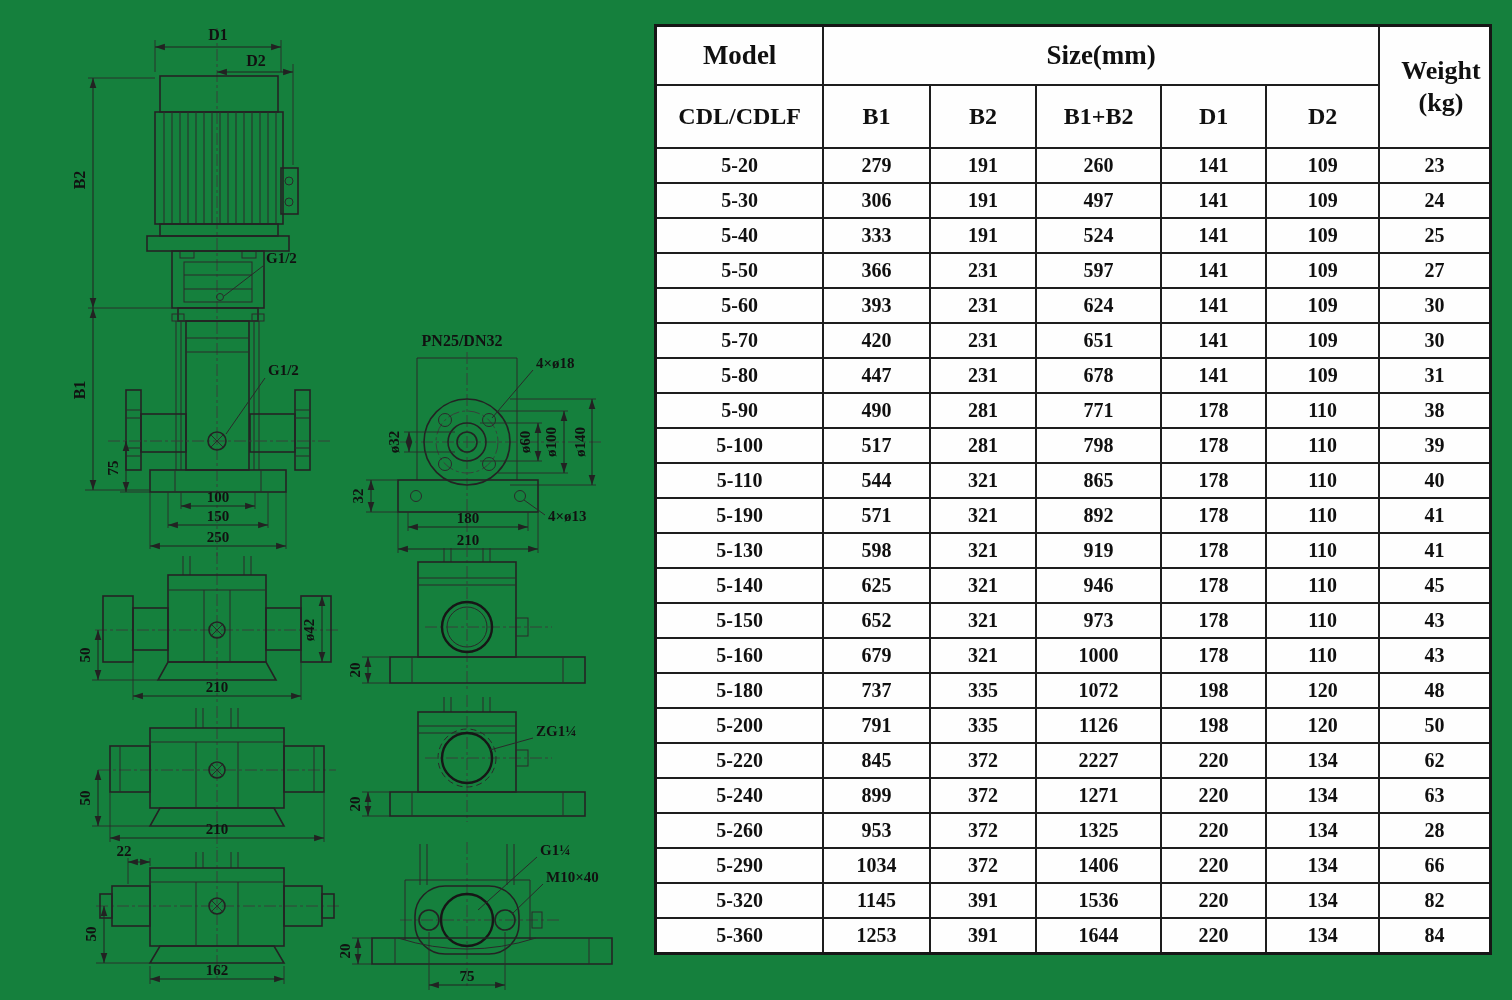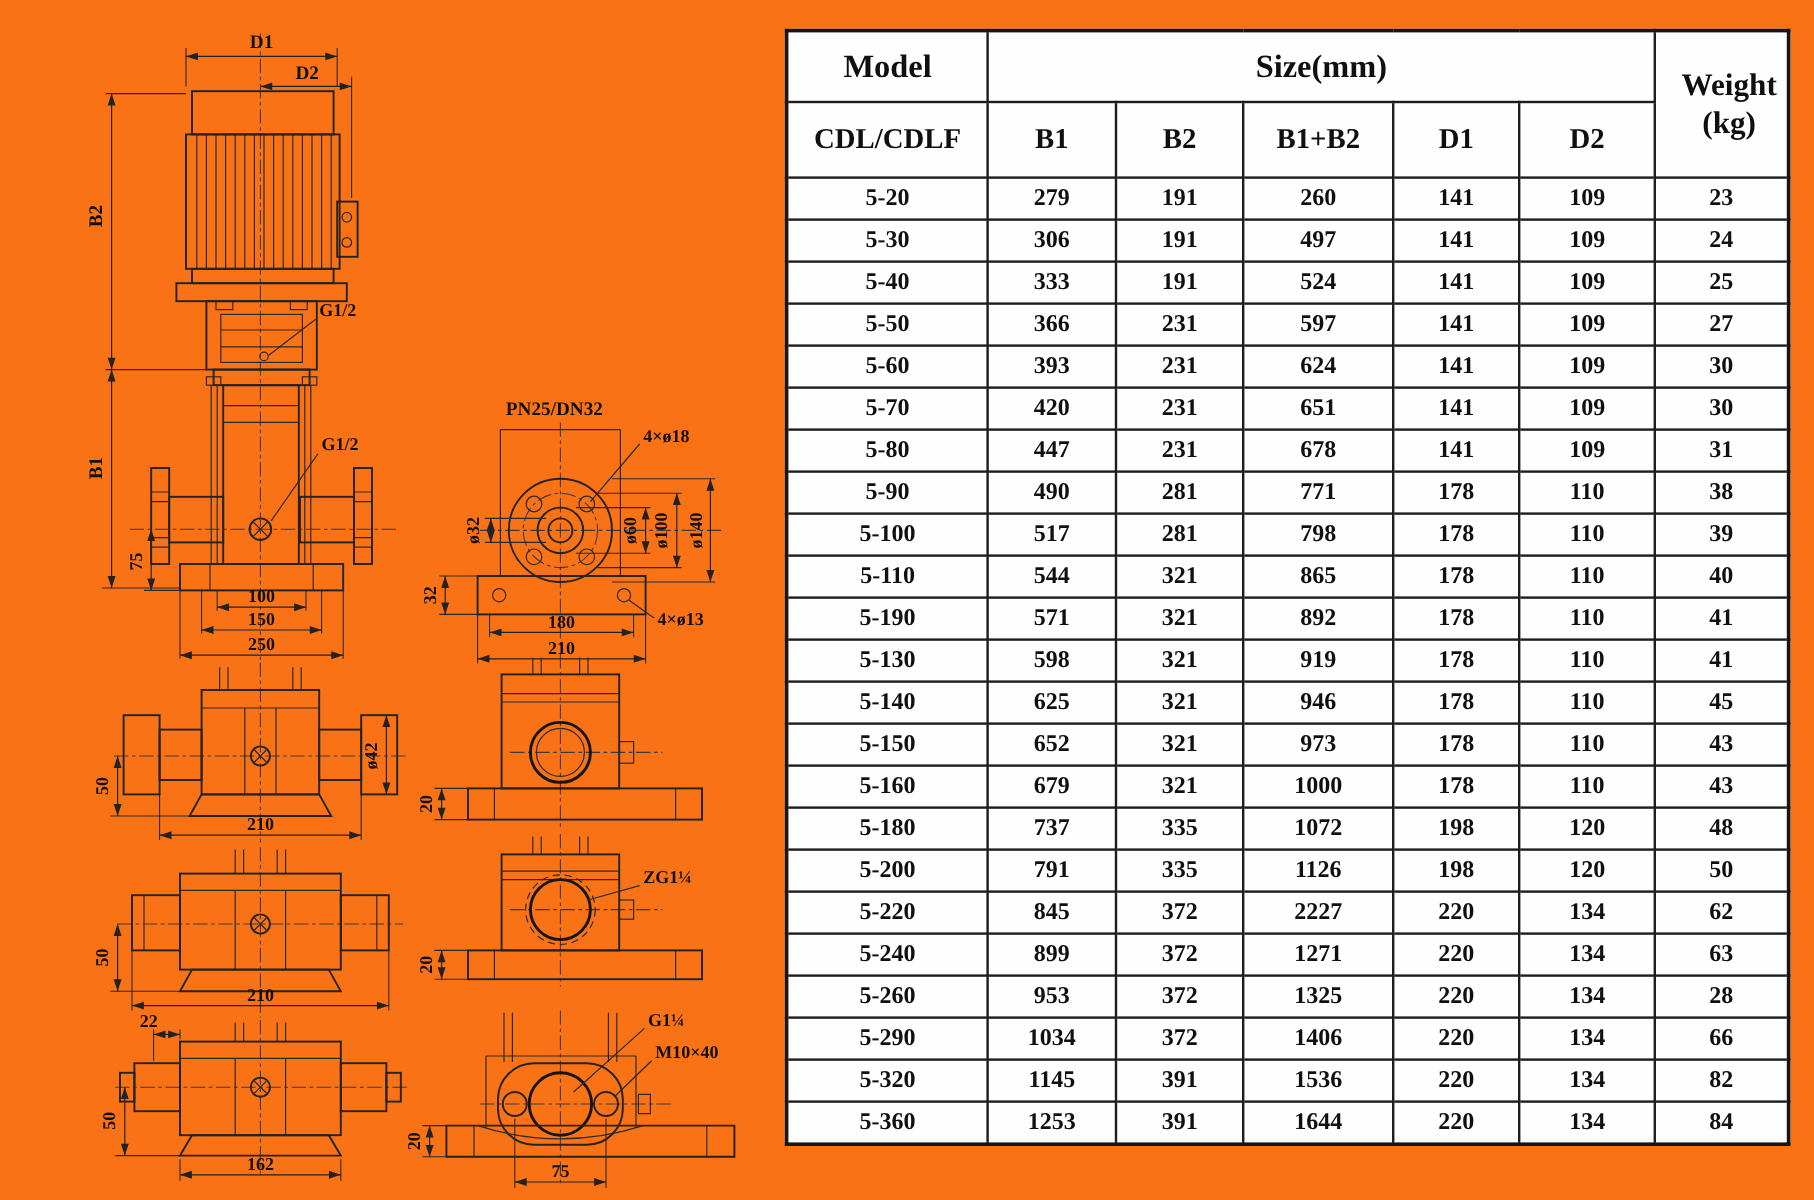--- a/index.html
+++ b/index.html
@@ -1,16 +1,16 @@
 <!DOCTYPE html>
 <html><head>
 <meta charset="utf-8">
 <style>
   html,body{margin:0;padding:0;background:#fbfbfb;}
-  .page{position:relative;width:1512px;height:1000px;background:#f97316;overflow:hidden;
+  .page{position:relative;width:1512px;height:1000px;background:#15803d;overflow:hidden;
         font-family:"Liberation Serif",serif;}
   .drawing{position:absolute;left:0;top:0;}
   
   .obj{stroke:#232323;stroke-width:1.6;fill:none;}
   .bold{stroke:#161616;stroke-width:2.4;fill:none;}
   .thin{stroke:#2a2a2a;stroke-width:1;fill:none;}
   .cl{stroke:#3a3a3a;stroke-width:.9;fill:none;stroke-dasharray:12 3 3 3;}
   .dash{stroke:#2a2a2a;stroke-width:1;fill:none;stroke-dasharray:6 4;}
   .dim{stroke:#222;stroke-width:1;fill:none;}
   .ext{stroke:#2a2a2a;stroke-width:.9;fill:none;}

